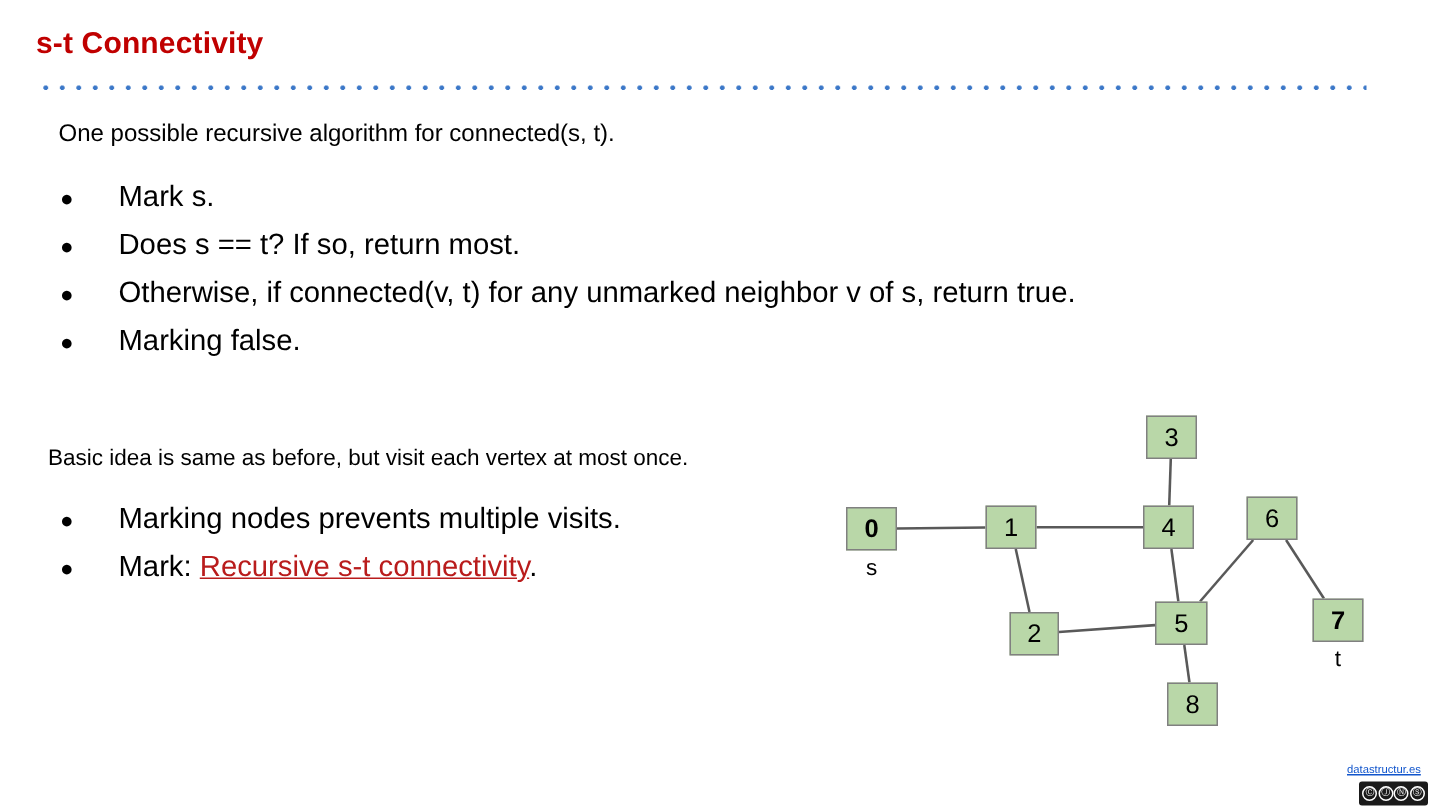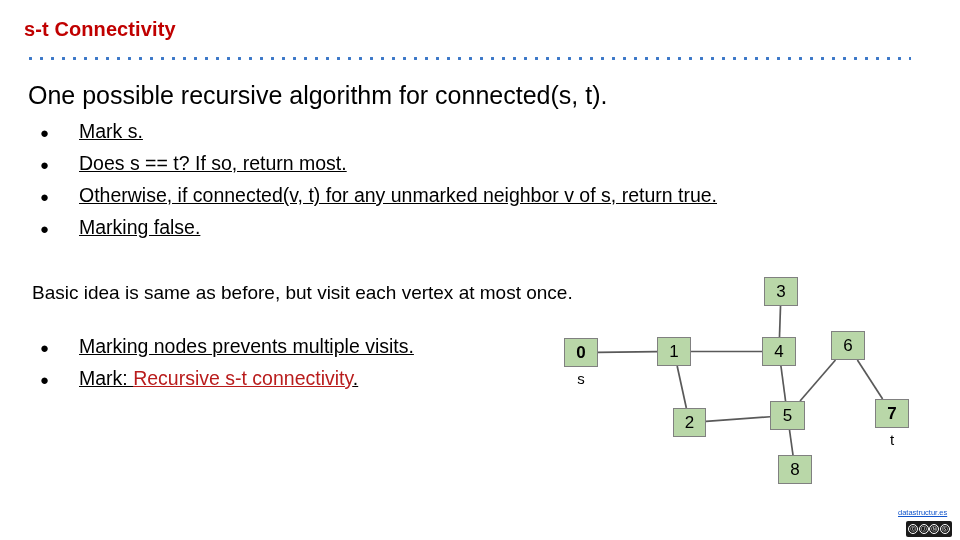--- a/index.html
+++ b/index.html
@@ -36,65 +36,65 @@
     width: 886px;
     height: 3px;
     background-image: radial-gradient(circle, #3C78C8 0px, #3C78C8 1.4px, rgba(0,0,0,0) 1.7px);
     background-size: 11px 3px;
     background-repeat: repeat-x;
   }
 
   
   .lead-one {
     position: absolute;
-    left: 28px;
+    left: 39px;
     top: 81px;
-    font-size: 25px;
+    font-size: 16px;
     white-space: nowrap;
   }
 
   .bullet-list-a {
     position: absolute;
     left: 40px;
     top: 120px;
     width: 880px;
   }
 
   .bullet-list-b {
     position: absolute;
     left: 40px;
     top: 335px;
     width: 560px;
   }
 
   .lead-two {
     position: absolute;
     left: 32px;
-    top: 282px;
-    font-size: 19px;
+    top: 297px;
+    font-size: 15px;
     white-space: nowrap;
   }
 
   .bullet-row {
     display: flex;
     align-items: baseline;
     height: 32px;
     font-size: 19.5px;
     white-space: nowrap;
   }
 
   .bullet-dot {
     width: 39px;
     flex: 0 0 39px;
     font-size: 15px;
     line-height: 1;
     color: #000;
   }
 
-  .bullet-text { flex: 1 1 auto; text-decoration: underline; }
+  .bullet-text { flex: 1 1 auto; }
 
   .link {
     color: #b91c1c;
     text-decoration: underline;
   }
 
   
   .graph {
     position: absolute;
     left: 0;

